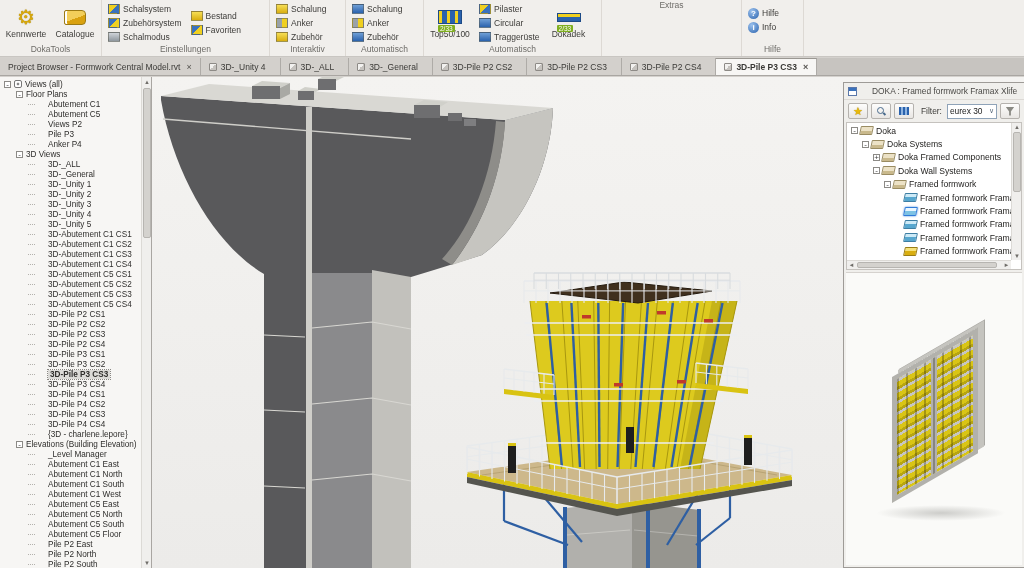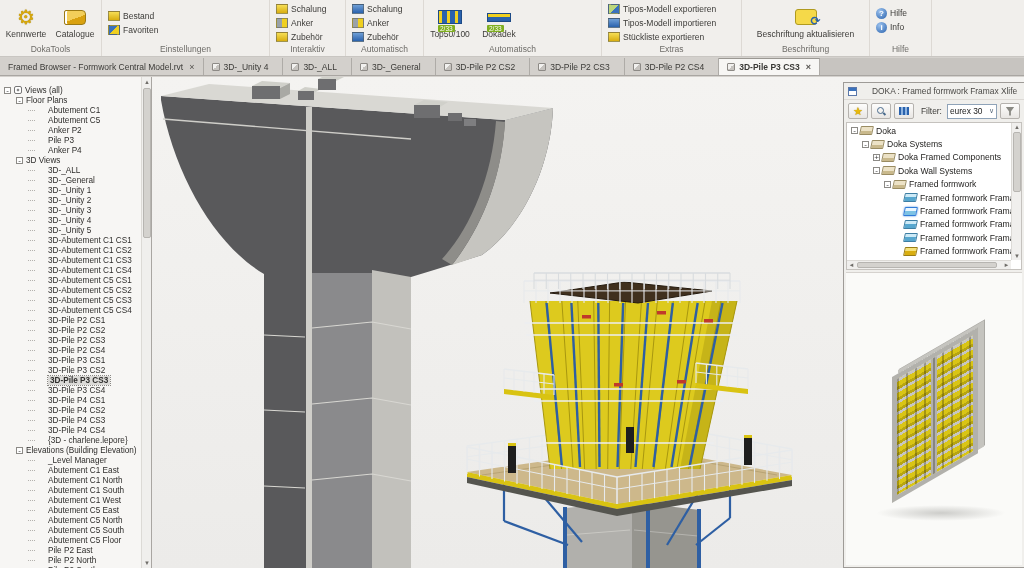--- a/index.html
+++ b/index.html
@@ -41,21 +41,21 @@
   .vtab .x{color:#55534f;font-size:9px;padding-left:2px;}
   .vtab.active{background:#f7f6f4;font-weight:bold;border-top:1px solid #9a9792;}
   .cubeicon{width:8px;height:8px;border:1px solid #8d8a86;background:linear-gradient(135deg,#f2f1ef 0 50%,#c6c3bf 50%);border-radius:1px;flex:0 0 8px;}
   #tabfill{flex:1;background:#c7c4c0;}
 
   
   #content{position:absolute;left:0;top:77px;width:1024px;height:491px;background:linear-gradient(#f4f3f1,#ecebe9);}
 
   
   #pbrowser{position:absolute;left:0;top:0;width:152px;height:491px;background:#f7f6f4;border-right:1px solid #a9a6a2;}
-  #ptree{position:absolute;left:0;top:0;right:10px;bottom:0;overflow:hidden;padding-top:8px;}
+  #ptree{position:absolute;left:0;top:0;right:10px;bottom:0;overflow:hidden;padding-top:2px;}
   .trow{display:flex;align-items:center;height:10px;padding-left:calc(4px + var(--lvl,0)*12px);white-space:nowrap;}
   .trow .nbox{width:7px;height:7px;flex:0 0 7px;border:1px solid #8c8a86;background:#fff;font-size:8px;line-height:5px;text-align:center;color:#444;margin-right:3px;visibility:hidden;}
   .trow.n-minus .nbox,.trow.n-plus .nbox{visibility:visible;}
   .trow.n-minus .nbox::before{content:"-";}
   .trow .ticon{display:none;}
   .trow.tic-views .ticon{display:inline-block;width:8px;height:8px;border:1px solid #777;border-radius:2px;background:radial-gradient(circle,#888 0 1.5px,#fff 1.6px);margin-right:3px;}
   .trow .tlabel{font-size:8.2px;color:#2e2d2b;}
   .trow.leaf{position:relative;}
   .trow.leaf::before{content:"";width:7px;border-top:1px dotted #b3b1ad;margin-right:3px;}
   .trow.sel .tlabel{font-weight:bold;background:#dbdad7;outline:1px dotted #8a8884;padding:0 2px;}
@@ -129,20 +129,34 @@
               <span class="i-book"></span>
             </span>
           <span class="blabel">Catalogue</span>
         </div>
       </div>
       <div class="glabel">DokaTools</div>
     </div>
 
     <div class="rgroup" style="width:168px">
       <div class="gbody">
+        <div class="bcol">
+          <div class="smallbtn">
+              <span class="sicon si-by"></span>
+              <span class="slabel">Schalsystem</span>
+            </div>
+          <div class="smallbtn">
+              <span class="sicon si-yb"></span>
+              <span class="slabel">Zubehörsystem</span>
+            </div>
+          <div class="smallbtn">
+              <span class="sicon si-g"></span>
+              <span class="slabel">Schalmodus</span>
+            </div>
+        </div>
         <div class="bcol" style="padding-top:7px">
           <div class="smallbtn">
               <span class="sicon si-y"></span>
               <span class="slabel">Bestand</span>
             </div>
           <div class="smallbtn">
               <span class="sicon si-yb"></span>
               <span class="slabel">Favoriten</span>
             </div>
         </div>
@@ -192,62 +206,49 @@
 
     <div class="rgroup" style="width:178px">
       <div class="gbody">
         <div class="bigbtn">
           <span class="bicon">
               <span class="i-top50"></span>
               <span class="badge">2/33</span>
             </span>
           <span class="blabel">Top50/100</span>
         </div>
+        <div class="bcol">
+          <div class="smallbtn">
+              <span class="sicon si-by"></span>
+              <span class="slabel">Pilaster</span>
+            </div>
+          <div class="smallbtn">
+              <span class="sicon si-b"></span>
+              <span class="slabel">Circular</span>
+            </div>
+          <div class="smallbtn">
+              <span class="sicon si-b"></span>
+              <span class="slabel">Traggerüste</span>
+            </div>
+        </div>
         <div class="bigbtn">
           <span class="bicon">
               <span class="i-dokadek"></span>
               <span class="badge">2/33</span>
             </span>
           <span class="blabel">Dokadek</span>
         </div>
       </div>
       <div class="glabel">Automatisch</div>
     </div>
 
     <div class="rgroup" style="width:140px">
-      <div class="gbody">
-          <div class="bcol">
-        <div class="smallbtn">
-              <span class="sicon si-exp"></span>
-              <span class="slabel">Tipos-Modell exportieren</span>
-            </div>
-        <div class="smallbtn">
-              <span class="sicon si-b"></span>
-              <span class="slabel">Tipos-Modell importieren</span>
-            </div>
-        <div class="smallbtn">
-              <span class="sicon si-y"></span>
-              <span class="slabel">Stückliste exportieren</span>
-            </div>
-      </div>
-        </div>
       <div class="glabel">Extras</div>
     </div>
 
-    <div class="rgroup" style="width:128px">
-      <div class="gbody" style="justify-content:center">
-        <div class="bigbtn" style="width:118px">
-          <span class="bicon">
-              <span class="i-bubble"></span>
-            </span>
-          <span class="blabel">Beschriftung aktualisieren</span>
-        </div>
-      </div>
-      <div class="glabel">Beschriftung</div>
-    </div>
 
     <div class="rgroup" style="width:62px">
       <div class="gbody">
           <div class="bcol" style="padding-top:4px">
         <div class="smallbtn">
               <span class="sicon si-round">?</span>
               <span class="slabel">Hilfe</span>
             </div>
         <div class="smallbtn">
               <span class="sicon si-round">i</span>
@@ -255,21 +256,21 @@
             </div>
       </div>
         </div>
       <div class="glabel">Hilfe</div>
     </div>
     <div style="flex:1"></div>
   </div>
 
   <div id="tabbar">
     <div class="vtab">
-      <span>Framed Browser - Formwork Central Model.rvt</span>
+      <span>Project Browser - Formwork Central Model.rvt</span>
       <span class="x">×</span>
     </div>
     <div id="view-tabs" style="display:flex">
 
     <div class="vtab leaf">
           <span class="cubeicon"></span>
           <span>3D-_Unity 4</span>
           <span class="x"></span>
         </div>
         <div class="vtab leaf">
@@ -327,21 +328,21 @@
             <span class="tlabel">Abutement C1</span>
           </div>
           <div class="trow leaf" style="--lvl: 2;">
             <span class="nbox"></span>
 
             <span class="tlabel">Abutement C5</span>
           </div>
           <div class="trow leaf" style="--lvl: 2;">
             <span class="nbox"></span>
 
-            <span class="tlabel">Anker P2</span>
+            <span class="tlabel">Views P2</span>
           </div>
           <div class="trow leaf" style="--lvl: 2;">
             <span class="nbox"></span>
 
             <span class="tlabel">Pile P3</span>
           </div>
           <div class="trow leaf" style="--lvl: 2;">
             <span class="nbox"></span>
 
             <span class="tlabel">Anker P4</span>

